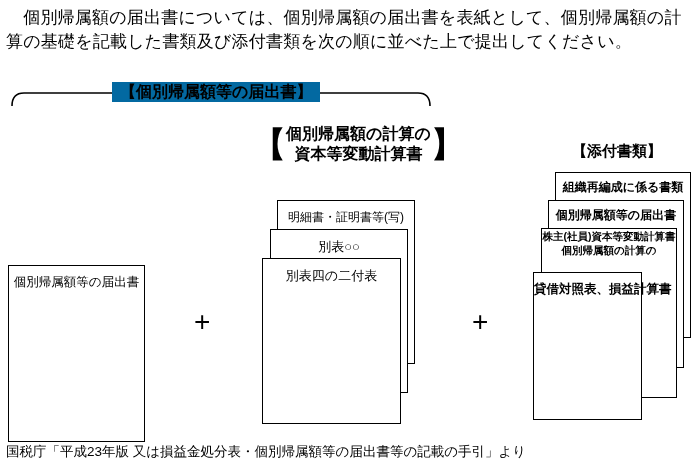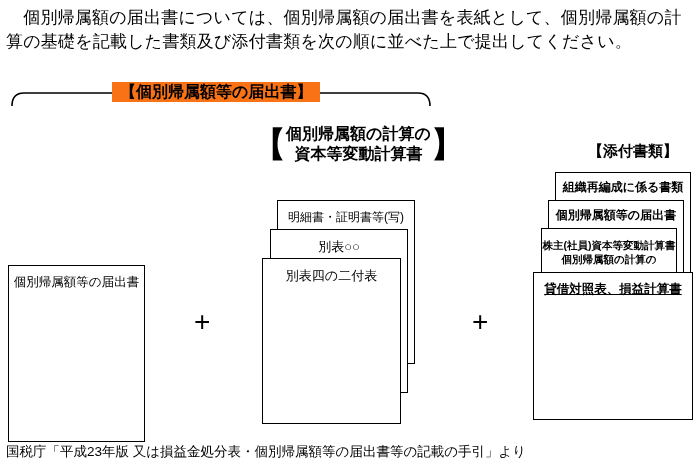--- a/index.html
+++ b/index.html
@@ -33,21 +33,21 @@
     width: 422px;
     height: 18px;
   }
   .group-label {
     position: absolute;
     left: 112px;
     top: 82px;
     height: 20px;
     line-height: 20px;
     padding: 0 8px;
-    background: #f97316;
+    background: #0369a1;
     font-size: 16px;
     font-weight: bold;
     white-space: nowrap;
   }
 
   
   .middle-label {
     position: absolute;
     left: 252px;
     top: 122px;
@@ -63,21 +63,21 @@
     font-size: 16px;
     font-weight: bold;
     line-height: 20px;
     text-align: center;
     white-space: nowrap;
   }
 
   
   .right-label {
     position: absolute;
-    left: 588px;
+    left: 572px;
     top: 142px;
     font-size: 15px;
     font-weight: bold;
     white-space: nowrap;
   }
 
   
   .paper {
     position: absolute;
     background: #fff;
@@ -100,23 +100,23 @@
   .mid-p2 { left: 270px; top: 229px; width: 138px; height: 164px; z-index: 2; }
   .mid-p3 { left: 262px; top: 258px; width: 139px; height: 166px; z-index: 3; }
   .mid-p1 .title { font-size: 12px; }
   .mid-p2 .title { font-size: 13px; }
   .mid-p3 .title { font-size: 13px; }
 
   
   .rt-p1 { left: 555px; top: 172px; width: 136px; height: 166px; z-index: 1; }
   .rt-p2 { left: 548px; top: 200px; width: 136px; height: 168px; z-index: 2; }
   .rt-p3 { left: 541px; top: 228px; width: 136px; height: 170px; z-index: 3; }
-  .rt-p4 { left: 533px; top: 272px; width: 160px; height: 148px; z-index: 4; text-decoration: underline; }
+  .rt-p4 { left: 533px; top: 272px; width: 109px; height: 148px; z-index: 4; }
   .rt-p1 .title, .rt-p2 .title { font-size: 12px; font-weight: bold; margin-top: 6px; }
-  .rt-p3 .title { font-size: 10.5px; font-weight: bold; line-height: 14px; margin-top: 9px; }
+  .rt-p3 .title { font-size: 10.5px; font-weight: bold; line-height: 14px; margin-top: 0; }
   .rt-p4 .title { font-size: 12.5px; font-weight: bold; margin-top: 8px; }
 
   
   .plus {
     position: absolute;
     font-size: 28px;
     font-weight: 400;
     line-height: 28px;
   }
   .plus-1 { left: 194px; top: 308px; }

